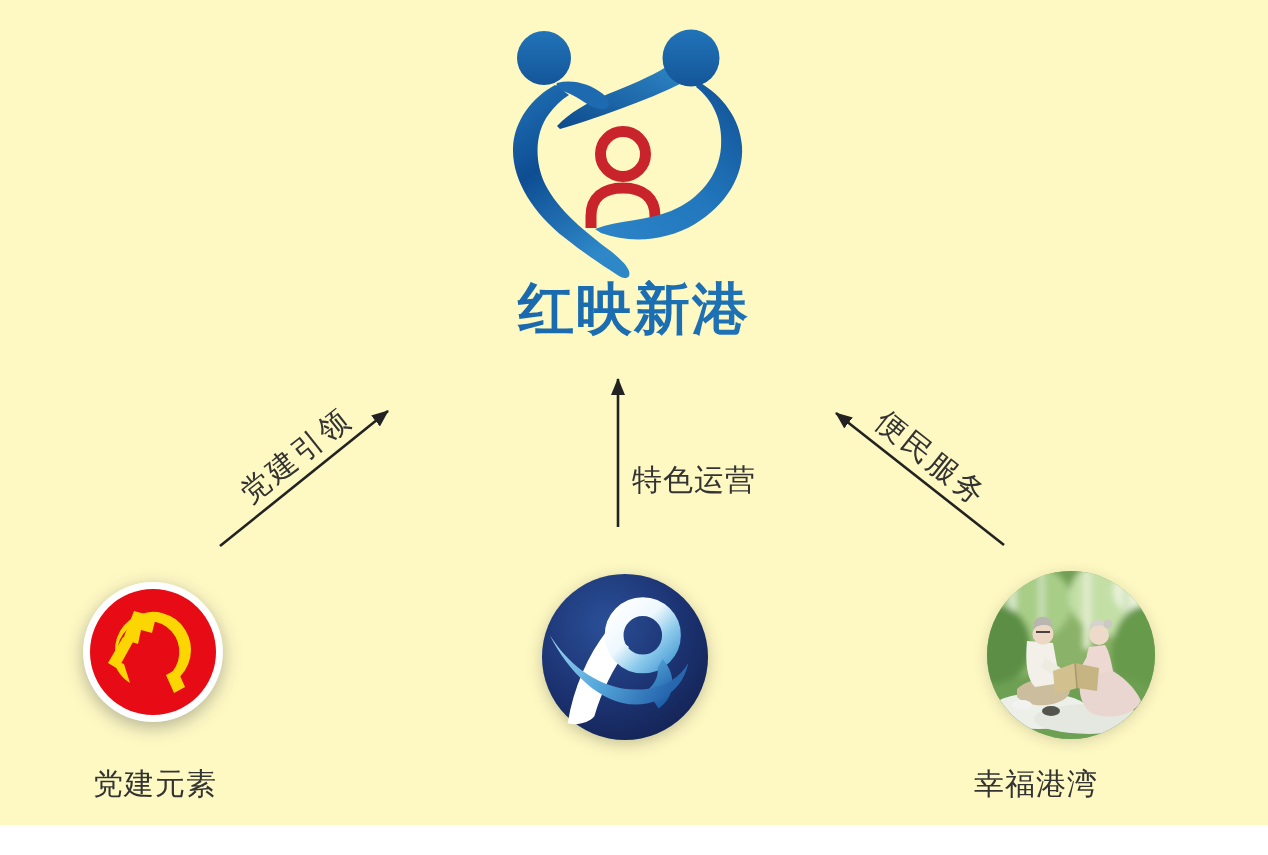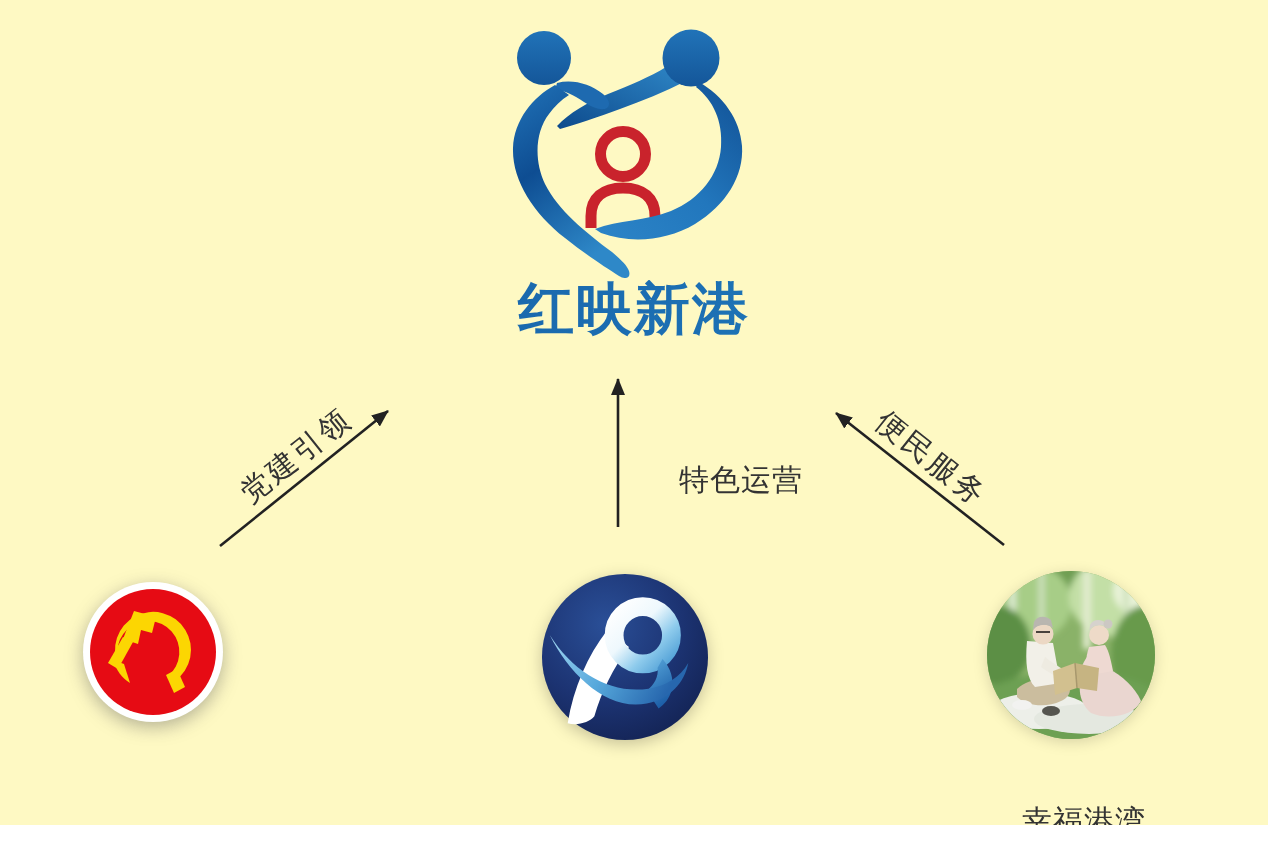--- a/index.html
+++ b/index.html
@@ -29,35 +29,35 @@
     font-size:24px;font-weight:700;letter-spacing:2px;word-spacing:6px;
     color:#2a6cad;
   }
 
   
   .arrows{left:0;top:0;width:1268px;height:855px;pointer-events:none;}
   .conn-label{
     font-size:30px;color:#333;letter-spacing:3px;white-space:nowrap;
   }
   .conn-label.rot-left {left:296px;top:456px;transform:translate(-50%,-50%) rotate(-38.5deg);}
-  .conn-label.center   {left:632px;top:480px;transform:translate(0,-50%);letter-spacing:1px;margin-left:47px;}
+  .conn-label.center   {left:632px;top:480px;transform:translate(0,-50%);letter-spacing:1px;}
   .conn-label.rot-right{left:931px;top:459px;transform:translate(-50%,-50%) rotate(38.5deg);}
 
   
   .node-icon{display:block;}
   .emblem-svg{left:78px;top:577px;width:150px;height:150px;filter:drop-shadow(0 5px 9px rgba(90,90,90,.45));}
   .yrlogo-svg{left:540px;top:572px;width:170px;height:170px;filter:drop-shadow(0 4px 8px rgba(0,0,0,.22));}
   .photo-svg {left:987px;top:571px;width:168px;height:168px;filter:drop-shadow(0 3px 7px rgba(0,0,0,.15));}
   .node-label{
     top:764px;transform:translateX(-50%);
     font-size:30px;color:#333;letter-spacing:1px;white-space:nowrap;
   }
   .node-label.n1{left:155px;}
   .node-label.n2{left:634px;}
-  .node-label.n3{left:1084px;margin-top:37px;}
+  .node-label.n3{left:1036px;}
 </style>
 </head>
 <body>
 
 <div class="stage">
 
   <svg class="abs brand-logo" viewBox="0 0 242 256" aria-hidden="true">
     <defs>
       <linearGradient id="gL" x1="0" y1="0" x2="0.4" y2="1">
         <stop offset="0" stop-color="#2173b8"></stop>
@@ -213,15 +213,16 @@
 
         <g>
           <path d="M66,100 L88,92 L90,117 L68,124 Z" fill="#d2c08f"></path>
           <path d="M88,92 L112,97 L110,120 L90,117 Z" fill="#c6b482"></path>
           <path d="M88,92 L90,117" stroke="#a8986d" stroke-width="1.5" fill="none"></path>
         </g>
       </g>
     </g>
   </svg>
 
+  <div class="abs node-label n1">党建元素</div>
   <div class="abs node-label n3">幸福港湾</div>
 
 </div>
 
 </body></html>

